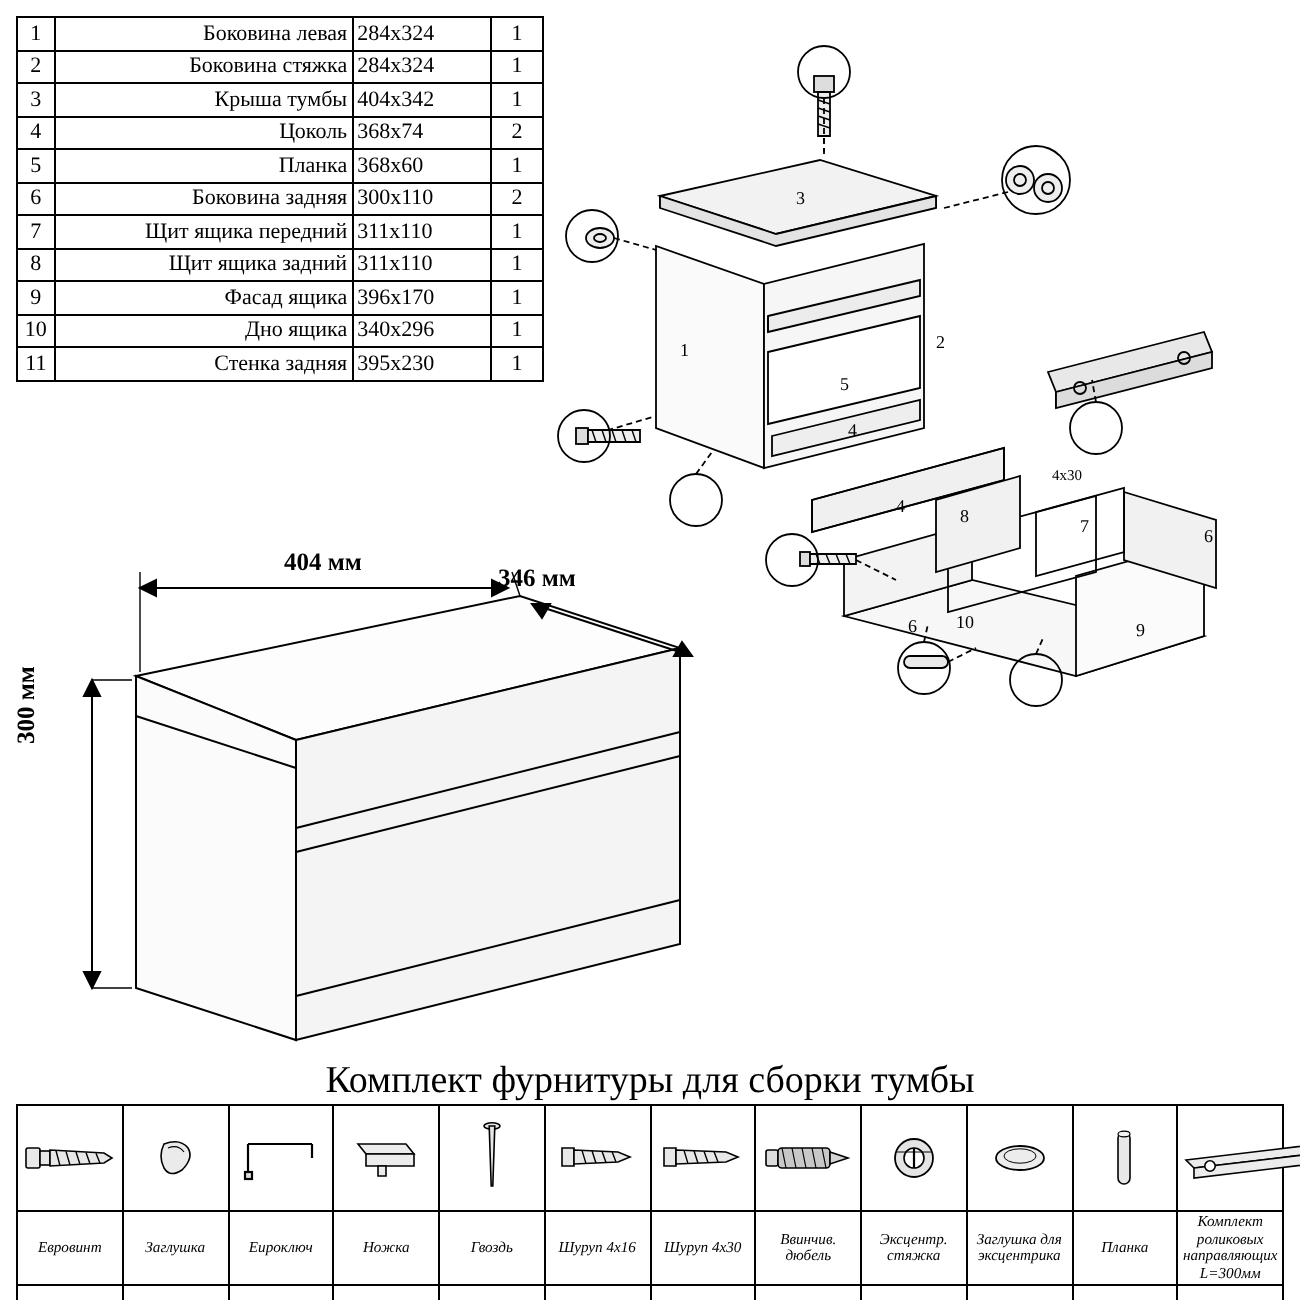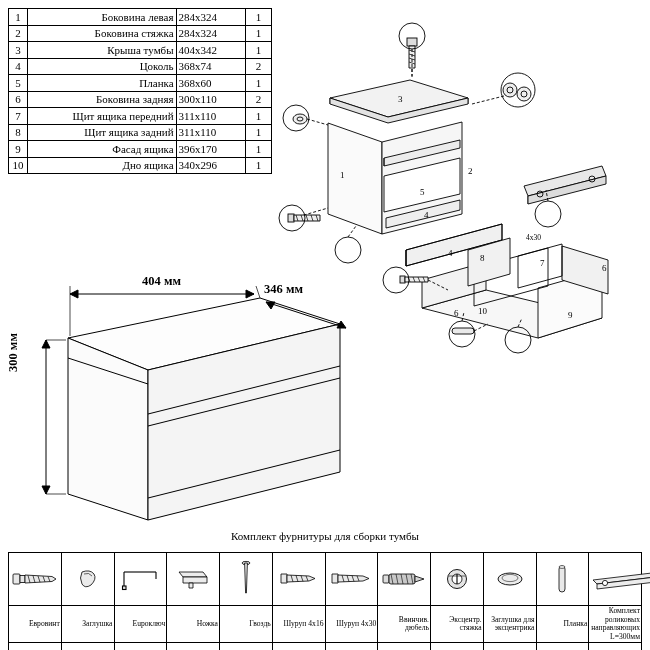--- a/index.html
+++ b/index.html
@@ -44,21 +44,21 @@
     width: 350px;
     height: 262px;
   }
   .dim-label {
     position: absolute;
     font-weight: bold;
     font-size: 12.5px;
     font-family: "Liberation Serif", serif;
   }
   .lbl-404 { left: 132px; top: 12px; }
-  .lbl-346 { left: 254px; top: 20px; }
+  .lbl-346 { left: 239px; top: 20px; }
   .lbl-300 {
     left: -4px;
     top: 110px;
     transform: rotate(-90deg);
     transform-origin: left top;
   }
 
   
   .exploded {
     position: absolute;
@@ -68,35 +68,36 @@
     height: 340px;
   }
 
   
   .kit-title {
     position: absolute;
     left: 0;
     top: 530px;
     width: 650px;
     text-align: center;
-    font-size: 11px;
+    font-size: 19px;
     font-family: "Liberation Serif", serif;
   }
   .kit-table {
     position: absolute;
     left: 8px;
     top: 552px;
     width: 634px;
     border-collapse: collapse;
     table-layout: fixed;
   }
   .kit-table td {
     border: 1px solid #000;
-    text-align: right;
+    text-align: center;
     vertical-align: middle;
+    font-style: italic;
   }
   .kit-icon-row td { height: 52px; padding: 0; }
   .kit-name-row td {
     height: 26px;
     font-size: 7.6px;
     line-height: 8.6px;
     padding: 1px;
     font-family: "Liberation Serif", serif;
   }
   .kit-qty-row td {
@@ -163,20 +164,26 @@
     <tr>
       <td class="pt-num">9</td>
       <td class="pt-name">Фасад ящика</td>
       <td class="pt-dim">396х170</td>
       <td class="pt-qty">1</td>
     </tr>
     <tr>
       <td class="pt-num">10</td>
       <td class="pt-name">Дно ящика</td>
       <td class="pt-dim">340х296</td>
+      <td class="pt-qty">1</td>
+    </tr>
+    <tr>
+      <td class="pt-num">11</td>
+      <td class="pt-name">Стенка задняя</td>
+      <td class="pt-dim">395х230</td>
       <td class="pt-qty">1</td>
     </tr>
   </tbody>
 </table>
 
 <div class="exploded">
 <svg width="378" height="340" viewBox="0 0 378 340">
   <g fill="none" stroke="#000" stroke-width="0.9">
 
     <polygon points="58,80 138,62 196,80 116,99" fill="#f2f2f2"></polygon>

